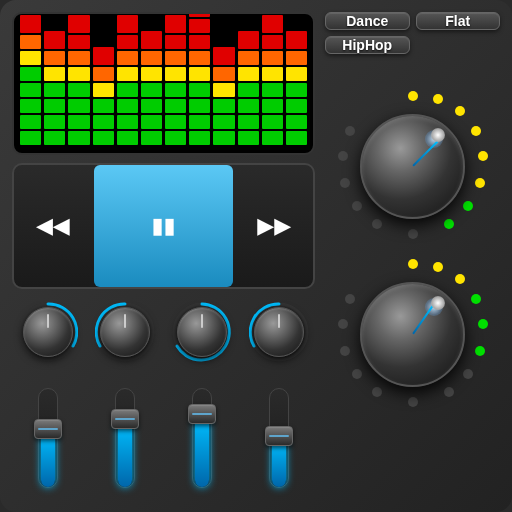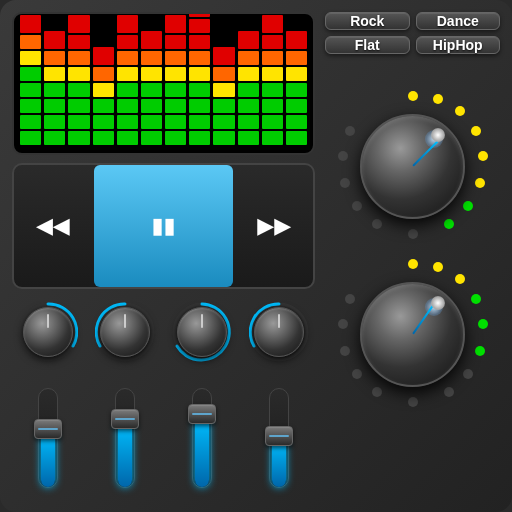--- a/index.html
+++ b/index.html
@@ -436,21 +436,20 @@
             <div class="s-thumb" style="bottom:41px;"></div>
           </div>
         </div>
       </div>
 
     </div>
 
     <div class="right-panel">
 
       <div class="preset-buttons">
-        <button class="preset-btn">Rock</button>
         <button class="preset-btn">Dance</button>
         <button class="preset-btn">Flat</button>
         <button class="preset-btn">HipHop</button>
       </div>
 
       <div class="big-knob-wrapper" style="margin:0 auto; width:160px; height:160px; position:relative; display:flex; align-items:center; justify-content:center;">
 
         <svg width="160" height="160" style="position:absolute;top:0;left:0;">
 
           <circle cx="80" cy="10" r="5" fill="#ffe400"></circle>

